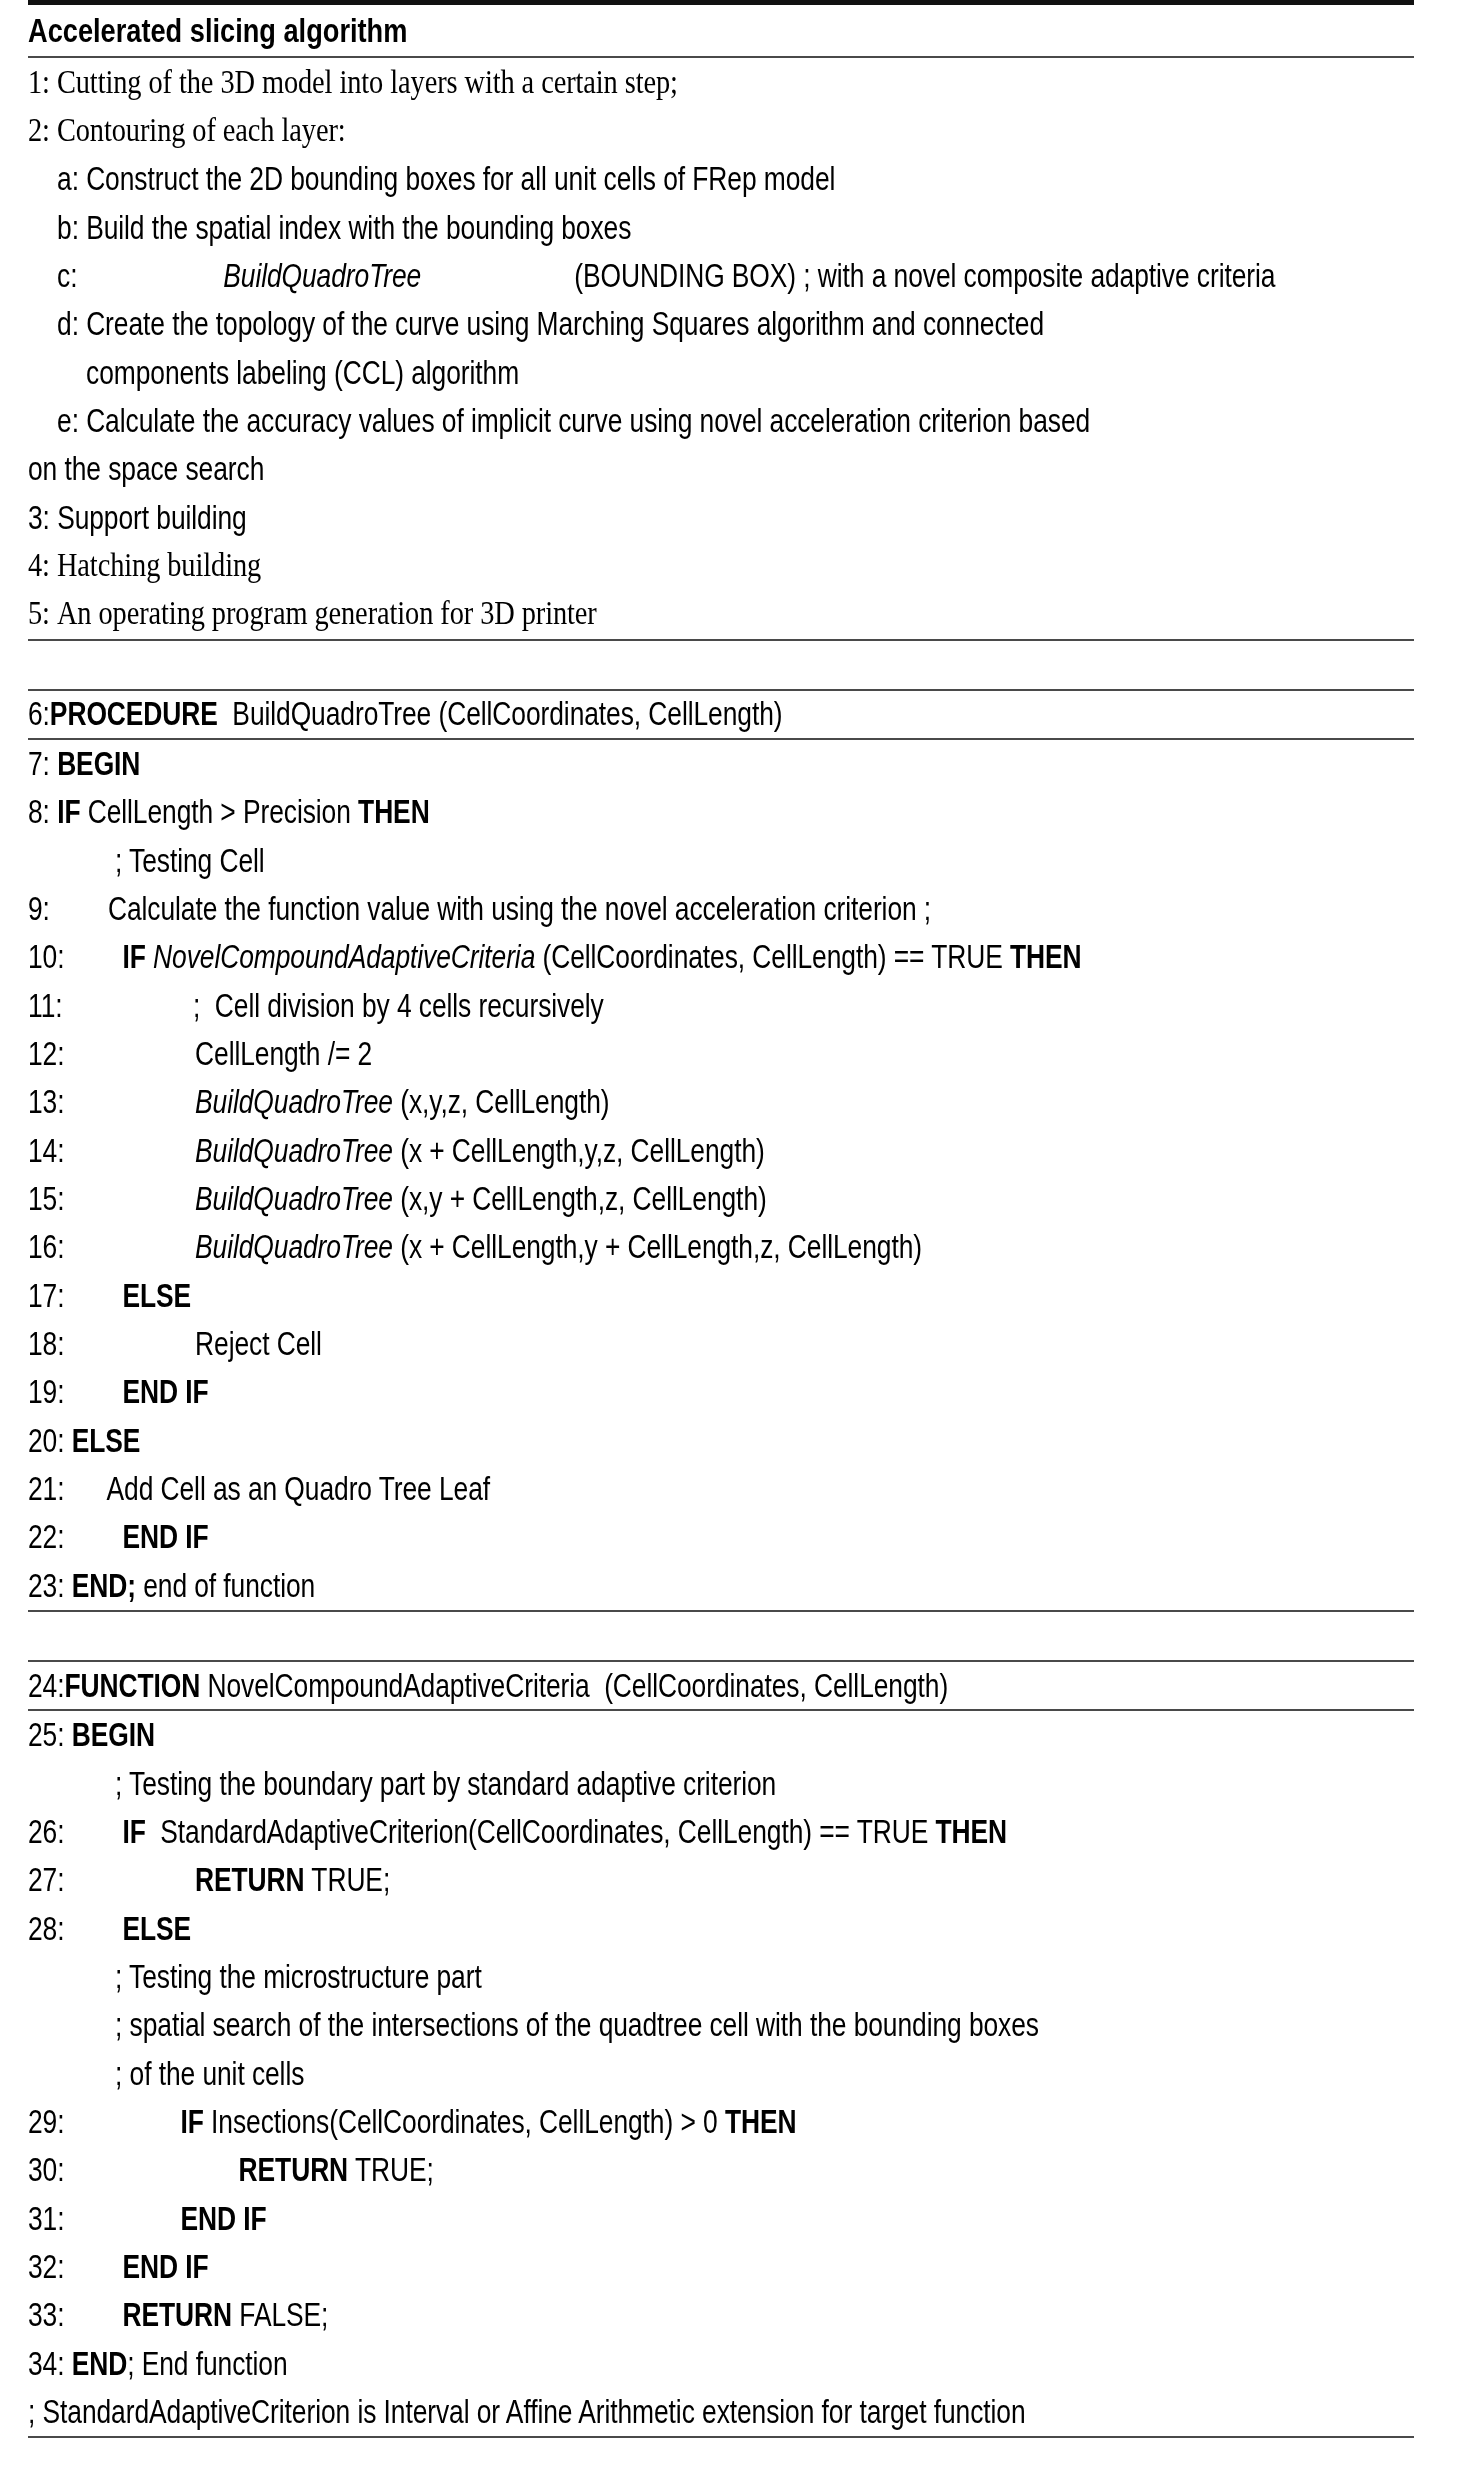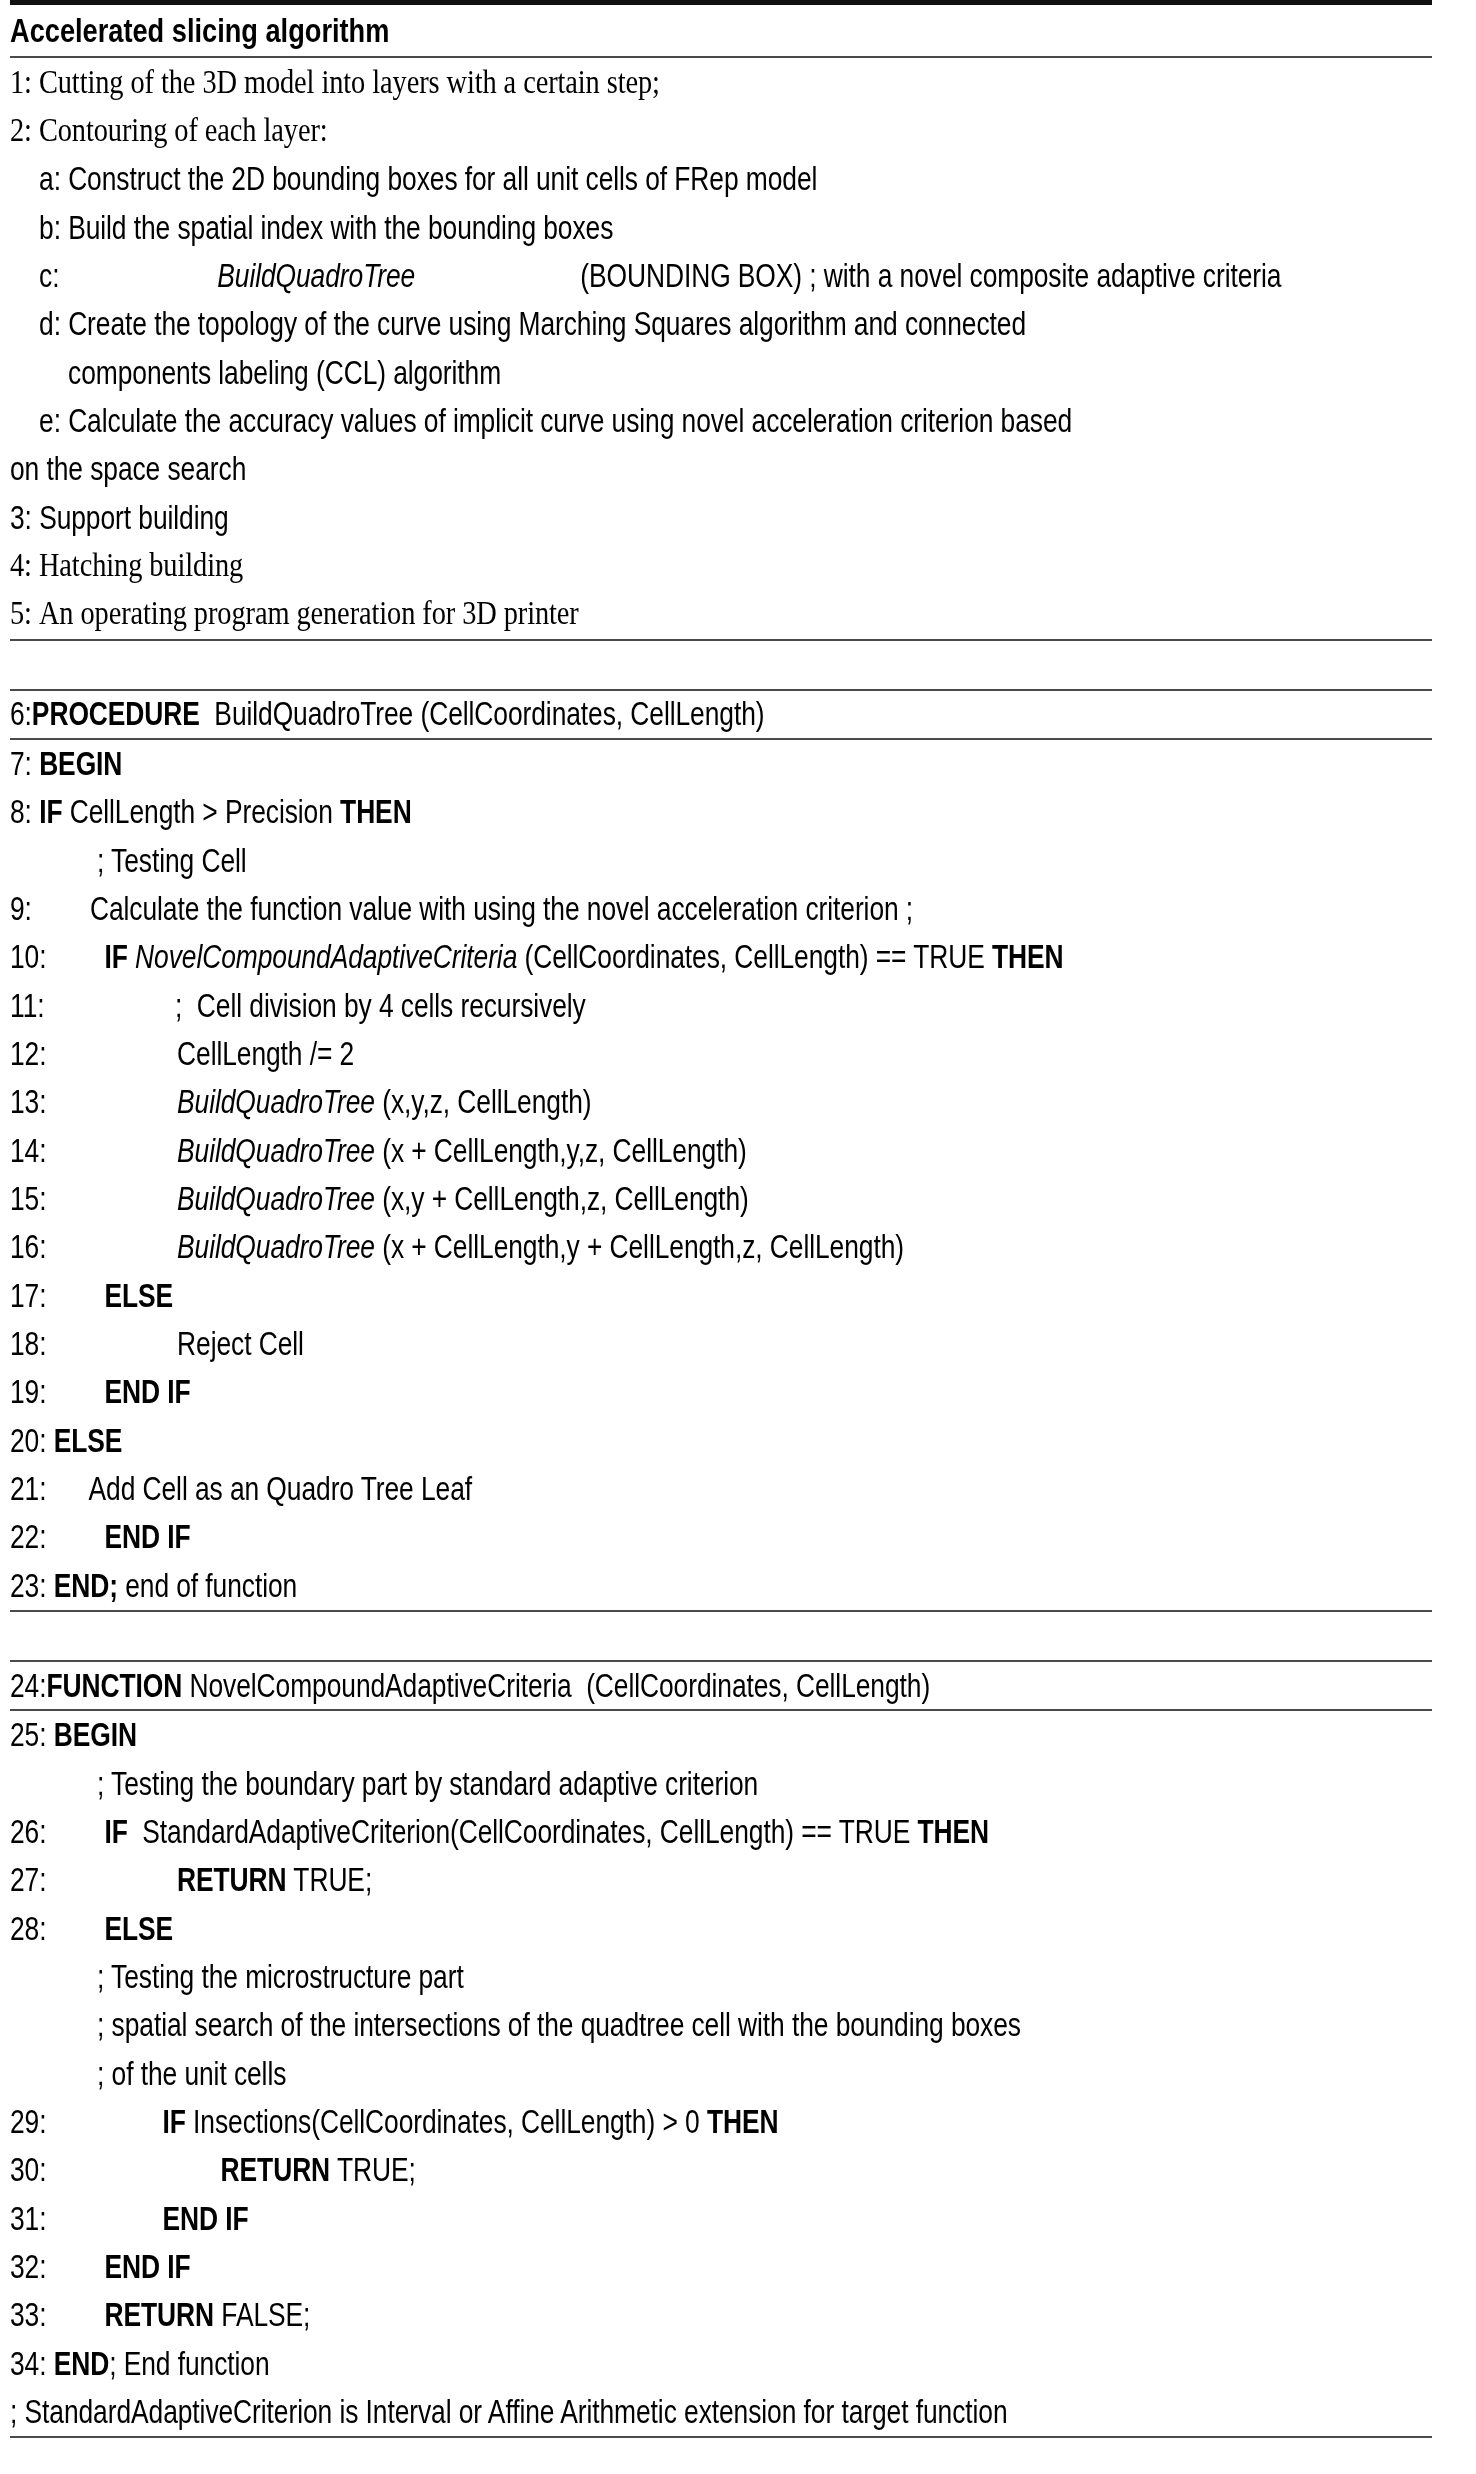--- a/index.html
+++ b/index.html
@@ -12,21 +12,21 @@
     width: 1477px;
     height: 2475px;
     font-family: "Liberation Sans", sans-serif;
     color: #000000;
     -webkit-font-smoothing: antialiased;
   }
 
   #algo {
     box-sizing: border-box;
     width: 1442px;
-    padding: 0 10px;
+    padding: 0 28px;
   }
 
   
   .rule {
     height: 0;
     border: 0;
     margin: 0;
     border-top: 3.4px solid #3a3a3a;
     background: transparent;
   }

